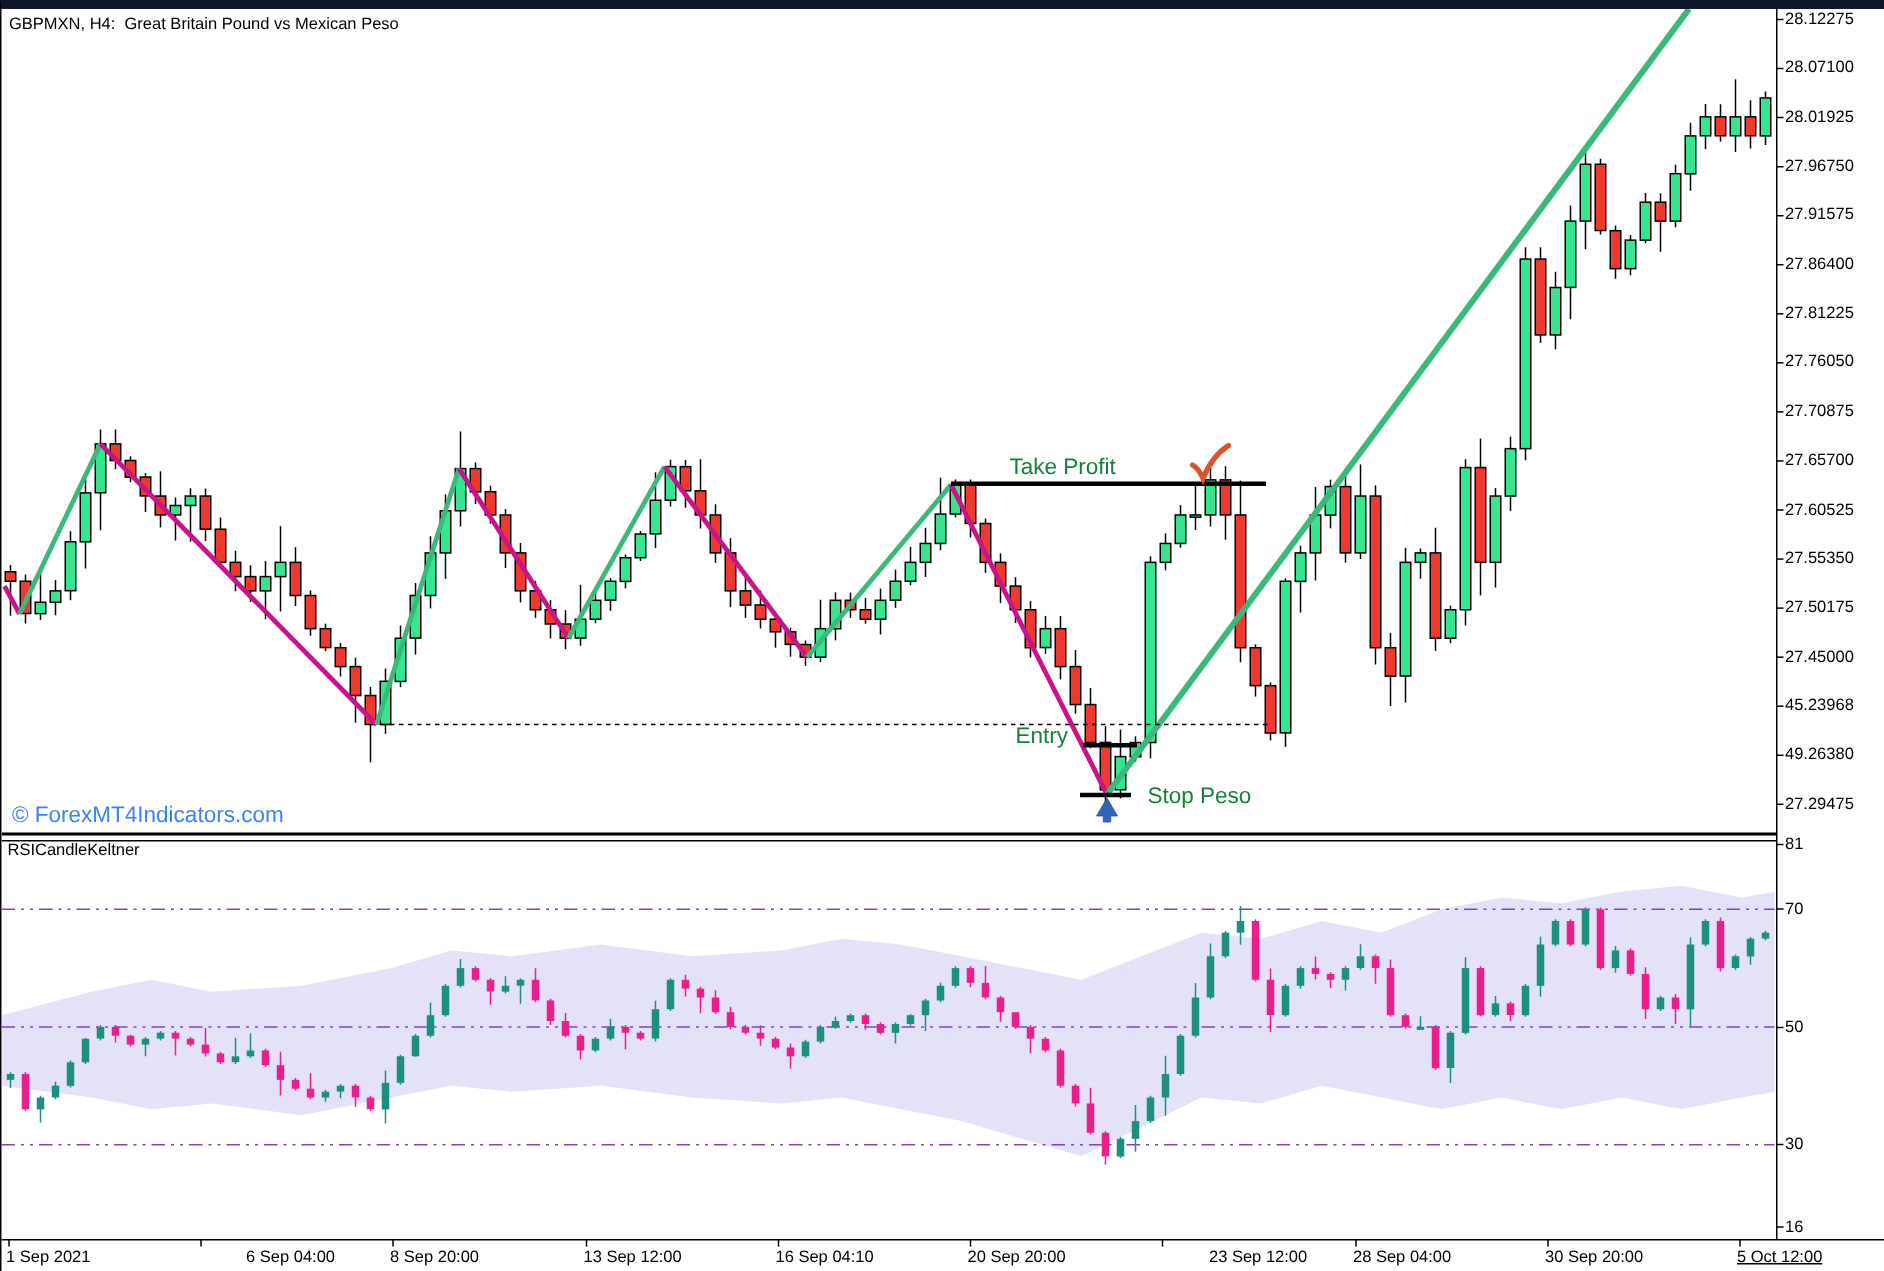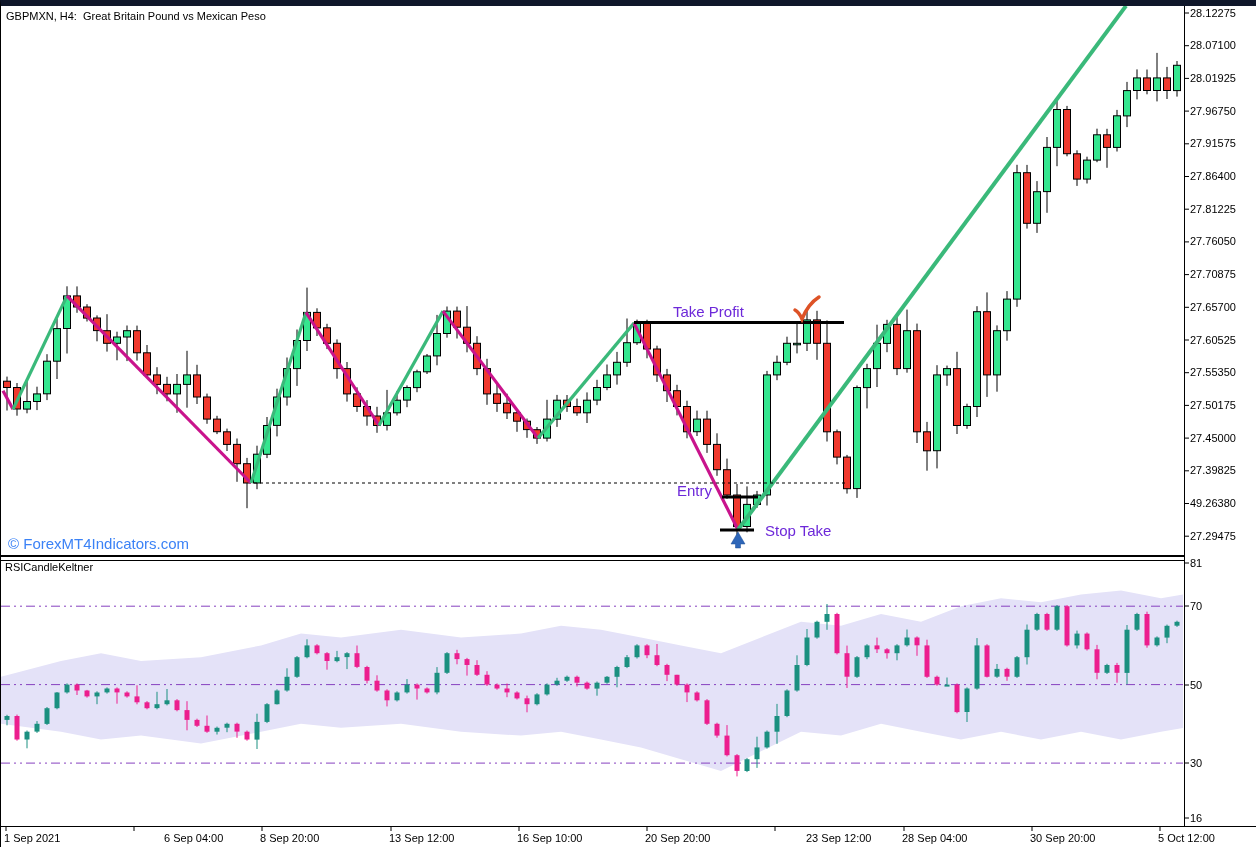--- a/index.html
+++ b/index.html
@@ -3,21 +3,21 @@
 <meta charset="utf-8">
 <style>
   html,body{margin:0;padding:0;background:#fff;}
   #window{position:relative;width:1256px;height:847px;background:#ffffff;overflow:hidden;
           font-family:"Liberation Sans","DejaVu Sans",sans-serif;border-top:6px solid #0f172a;border-left:1px solid #000;}
   #plot{position:absolute;left:0;top:0;}
   .txt{position:absolute;color:#000;font-size:11px;line-height:13px;white-space:pre;}
   #title{left:5px;top:4px;}
   #rsi-title{left:4px;top:555px;}
   #watermark{left:7px;top:529px;font-size:15px;line-height:18px;color:#3b82f6;}
-  .anno{position:absolute;font-size:15px;line-height:17px;color:#6d28d9;white-space:pre;}
+  .anno{position:absolute;font-size:15px;line-height:17px;color:#15803d;white-space:pre;}
   #anno-tp{left:672px;top:297px;}
   #anno-entry{left:676px;top:476px;}
   #anno-sl{left:764px;top:516px;}
   .pl{position:absolute;left:1189px;font-size:11px;line-height:13px;color:#000;white-space:pre;}
   .tl{position:absolute;top:826px;font-size:11px;line-height:13px;color:#000;white-space:pre;}
   .rl{position:absolute;left:1189px;font-size:11px;line-height:13px;color:#000;white-space:pre;}
 </style>
 </head>
 <body>
 
@@ -573,51 +573,51 @@
         <line x1="903" y1="820" x2="903" y2="825" stroke="#000" stroke-width="1"></line>
         <line x1="1031" y1="820" x2="1031" y2="825" stroke="#000" stroke-width="1"></line>
         <line x1="1159" y1="820" x2="1159" y2="825" stroke="#000" stroke-width="1"></line>
       </g>
     </svg>
   <div id="title" class="txt">GBPMXN, H4:  Great Britain Pound vs Mexican Peso</div>
   <div id="watermark" style="position:absolute;">© ForexMT4Indicators.com</div>
   <div id="rsi-title" class="txt">RSICandleKeltner</div>
   <div id="anno-tp" class="anno">Take Profit</div>
   <div id="anno-entry" class="anno">Entry</div>
-  <div id="anno-sl" class="anno">Stop Take</div>
+  <div id="anno-sl" class="anno">Stop Peso</div>
   <div id="price-axis">
       <div class="pl" style="top: 0.5px;">28.12275</div>
       <div class="pl" style="top: 33.2px;">28.07100</div>
       <div class="pl" style="top: 65.9px;">28.01925</div>
       <div class="pl" style="top: 98.6px;">27.96750</div>
       <div class="pl" style="top: 131.3px;">27.91575</div>
       <div class="pl" style="top: 164px;">27.86400</div>
       <div class="pl" style="top: 196.7px;">27.81225</div>
       <div class="pl" style="top: 229.4px;">27.76050</div>
       <div class="pl" style="top: 262.1px; text-align: right;">27.70875</div>
       <div class="pl" style="top: 294.8px;">27.65700</div>
       <div class="pl" style="top: 327.5px;">27.60525</div>
       <div class="pl" style="top: 360.2px;">27.55350</div>
       <div class="pl" style="top: 392.9px;">27.50175</div>
       <div class="pl" style="top: 425.6px;">27.45000</div>
-      <div class="pl" style="top: 458.3px;">27.39825</div>
+      <div class="pl" style="top: 458.3px;">45.23968</div>
       <div class="pl" style="top: 491px;">49.26380</div>
       <div class="pl" style="top: 523.7px;">27.29475</div>
     </div>
   <div id="time-axis">
       <div class="tl" style="left: 3px;">1 Sep 2021</div>
       <div class="tl" style="left: 131px; margin-left: 32px;">6 Sep 04:00</div>
       <div class="tl" style="left: 259px;">8 Sep 20:00</div>
       <div class="tl" style="left: 388px;">13 Sep 12:00</div>
-      <div class="tl" style="left: 516px;">16 Sep 10:00</div>
+      <div class="tl" style="left: 516px;">16 Sep 04:10</div>
       <div class="tl" style="left: 644px;">20 Sep 20:00</div>
       <div class="tl" style="left: 772px; margin-left: 33px;">23 Sep 12:00</div>
       <div class="tl" style="left: 901px;">28 Sep 04:00</div>
       <div class="tl" style="left: 1029px;">30 Sep 20:00</div>
-      <div class="tl" style="left: 1157px;">5 Oct 12:00</div>
+      <div class="tl" style="left: 1157px; text-decoration: underline;">5 Oct 12:00</div>
     </div>
   <div id="rsi-axis">
       <div class="rl" style="top: 551px;">81</div>
       <div class="rl" style="top: 594px;">70</div>
       <div class="rl" style="top: 673px;">50</div>
       <div class="rl" style="top: 751px;">30</div>
       <div class="rl" style="top: 806px;">16</div>
     </div>
 </div>
 

